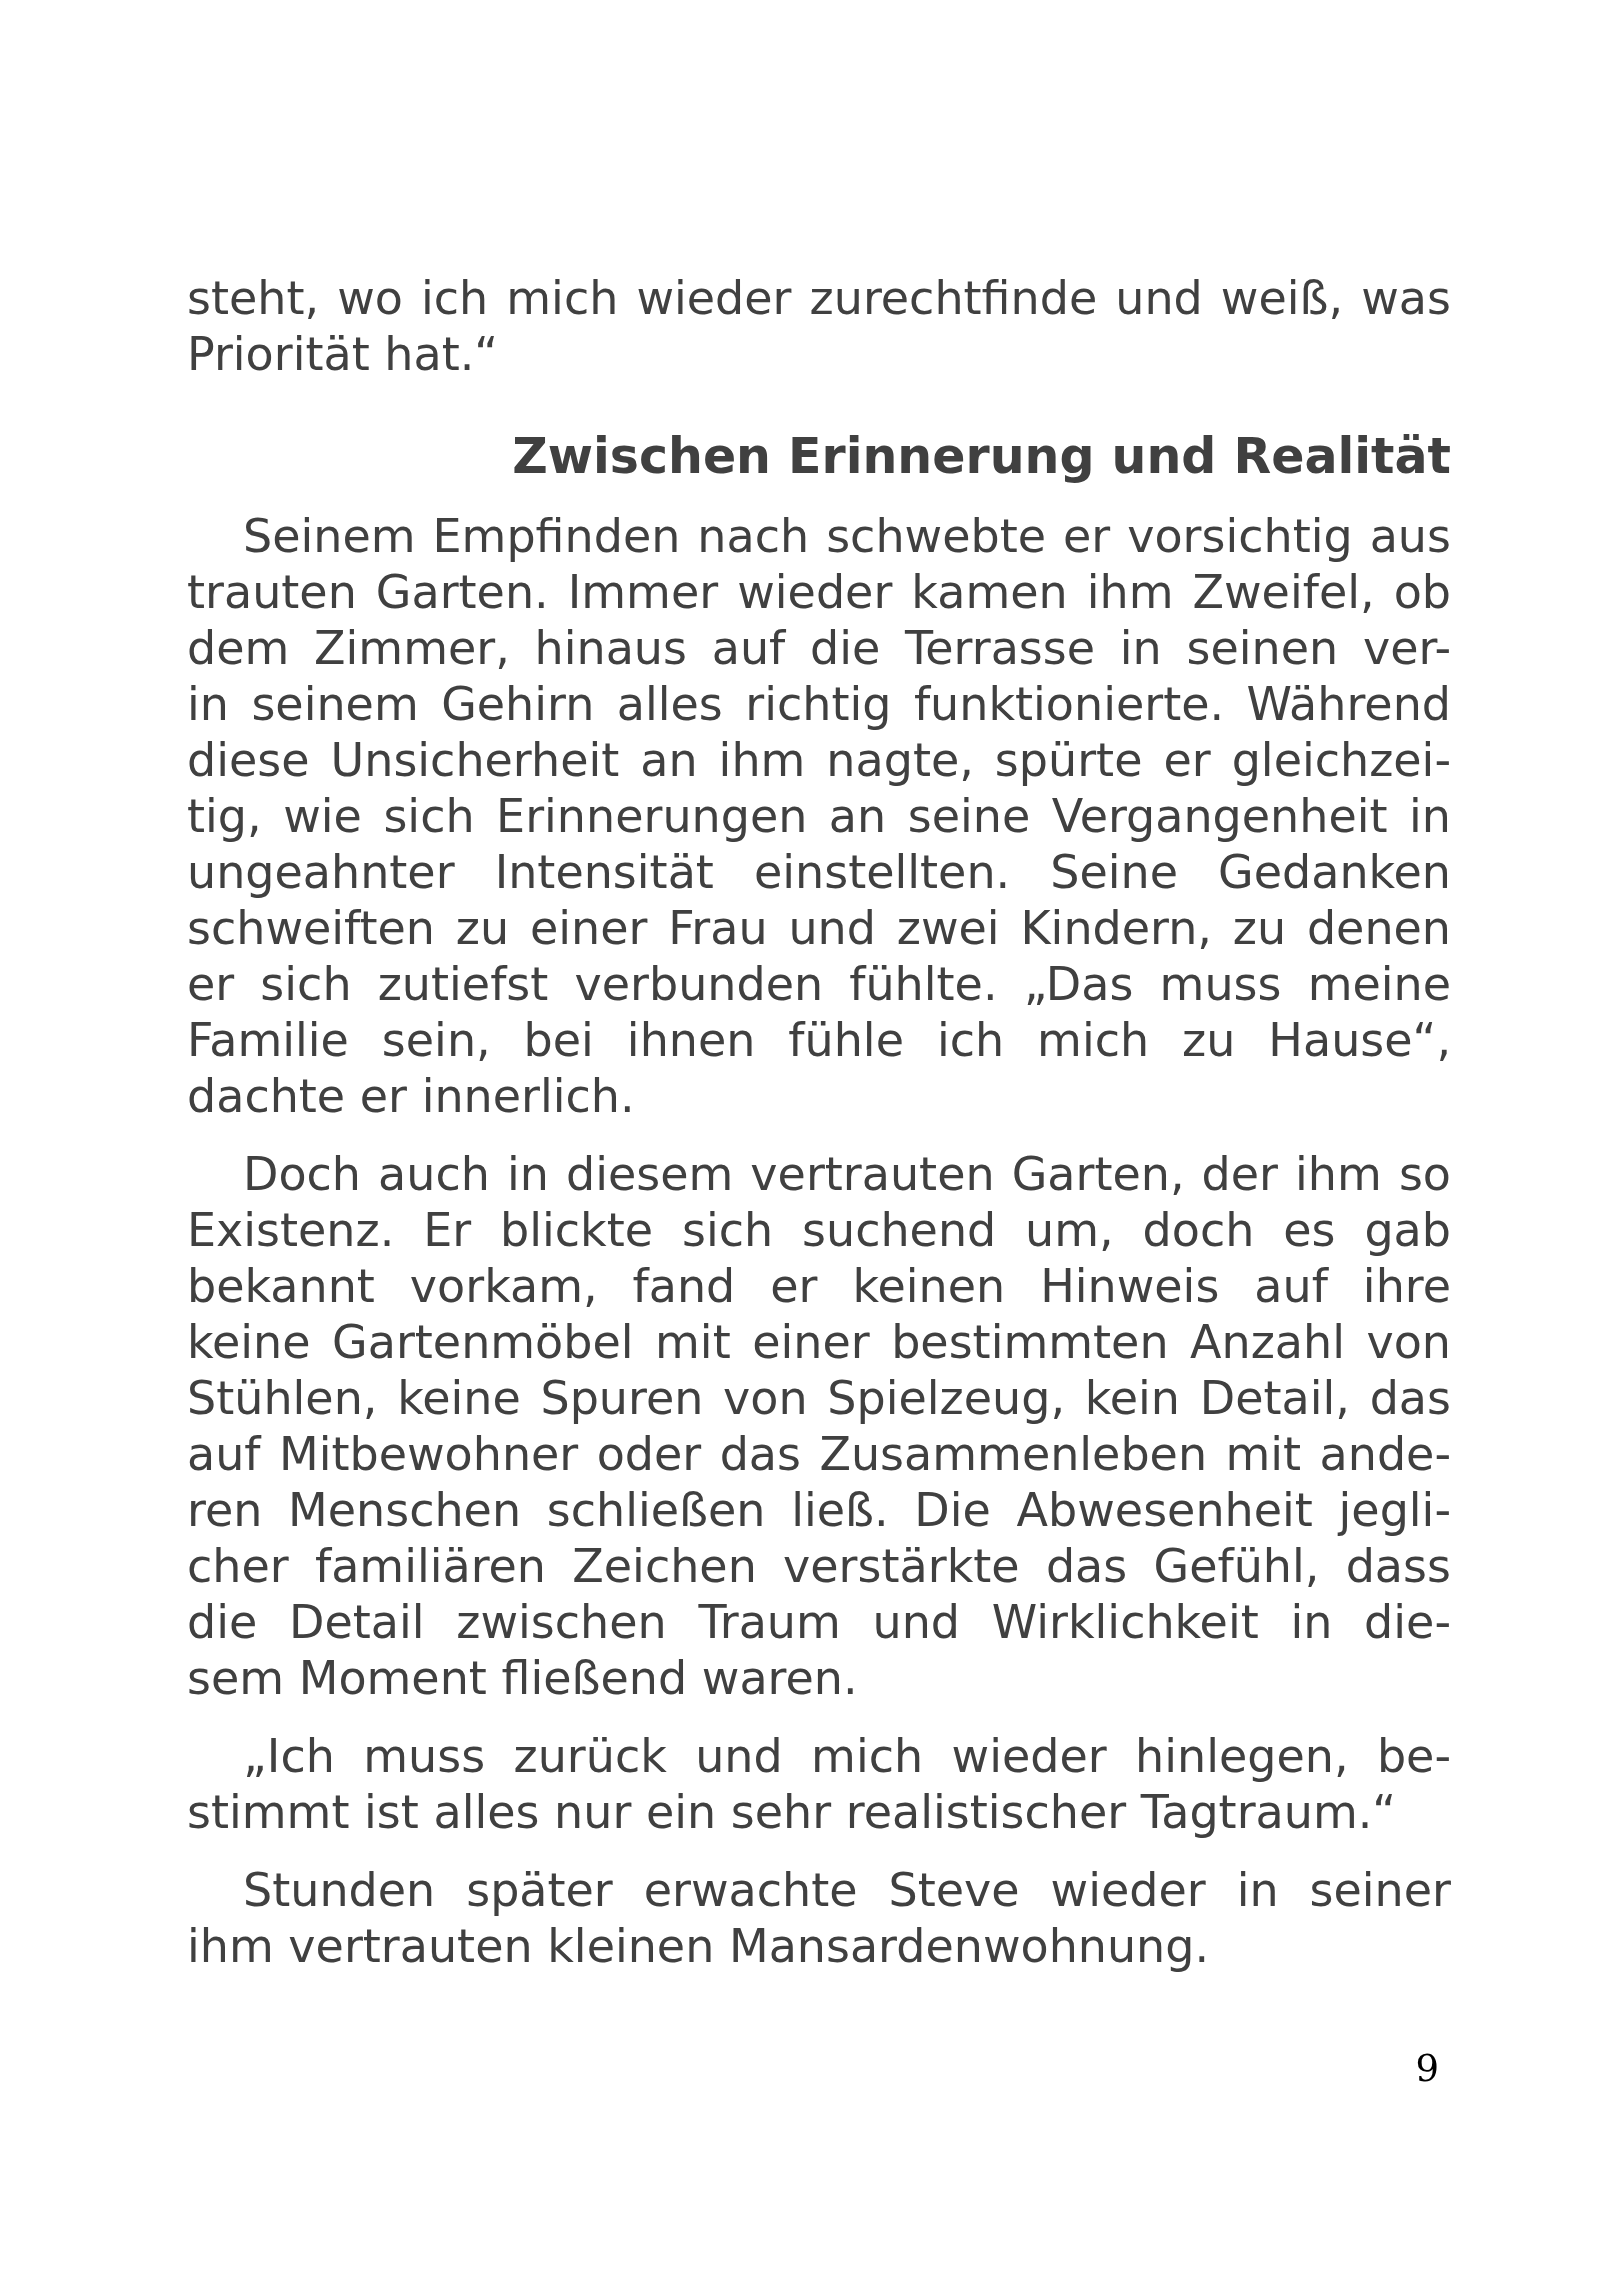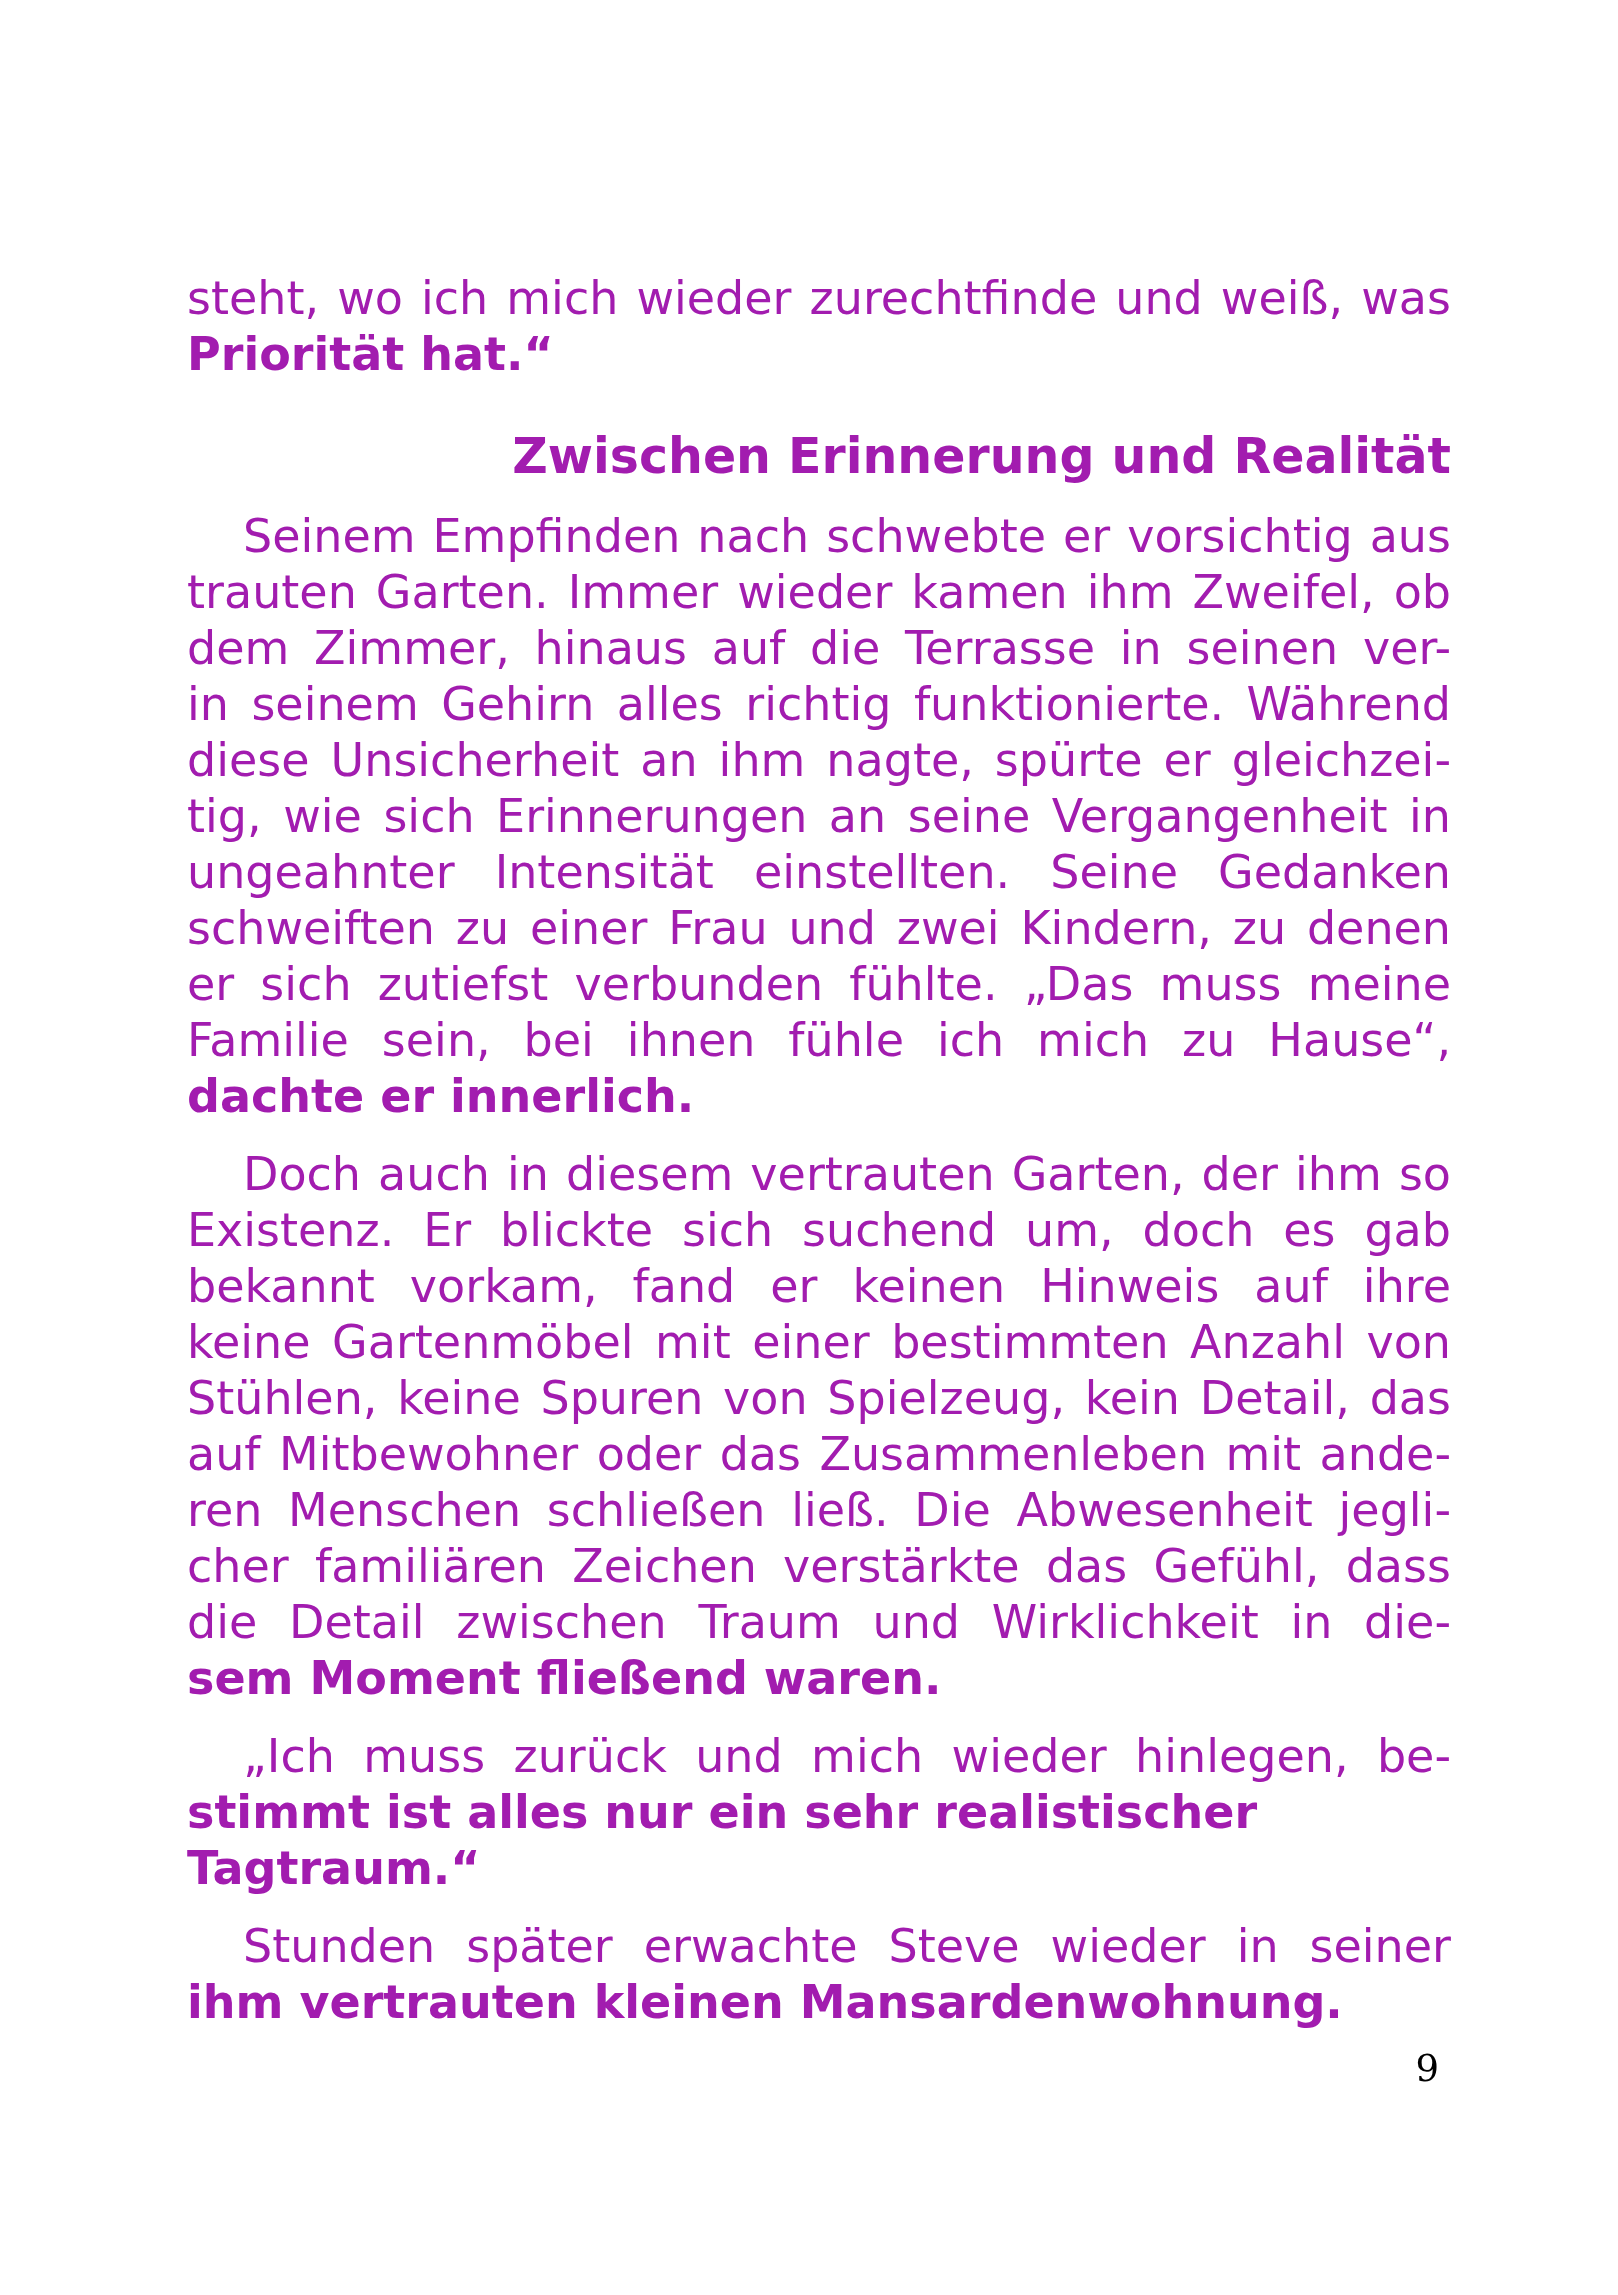--- a/index.html
+++ b/index.html
@@ -16,41 +16,40 @@
     font-family: "DejaVu Sans", "Liberation Sans", sans-serif;
     overflow: hidden;
   }
   .page-content {
     position: absolute;
     left: 187px;
     top: 270px;
     width: 1264px;
     font-size: 46px;
     line-height: 56px;
-    color: #a21caf;
+    color: #404040;
   }
   .para { margin: 0; padding: 0; }
   .para + .para { margin-top: 22px; }
   .heading {
     font-size: 49px;
     font-weight: bold;
     line-height: 56px;
     margin-top: 47px;
     margin-bottom: 23px;
     text-align: right;
   }
   .line {
     text-align: justify;
     text-align-last: justify;
     white-space: normal;
   }
   .line.last {
     text-align: left;
     text-align-last: left;
-    font-weight: bold;
   }
   .line.indent {
     padding-left: 56px;
   }
   .page-number {
     position: absolute;
     top: 2050px;
     right: 179px;
     font-family: "DejaVu Serif", "Liberation Serif", serif;
     font-size: 37px;

